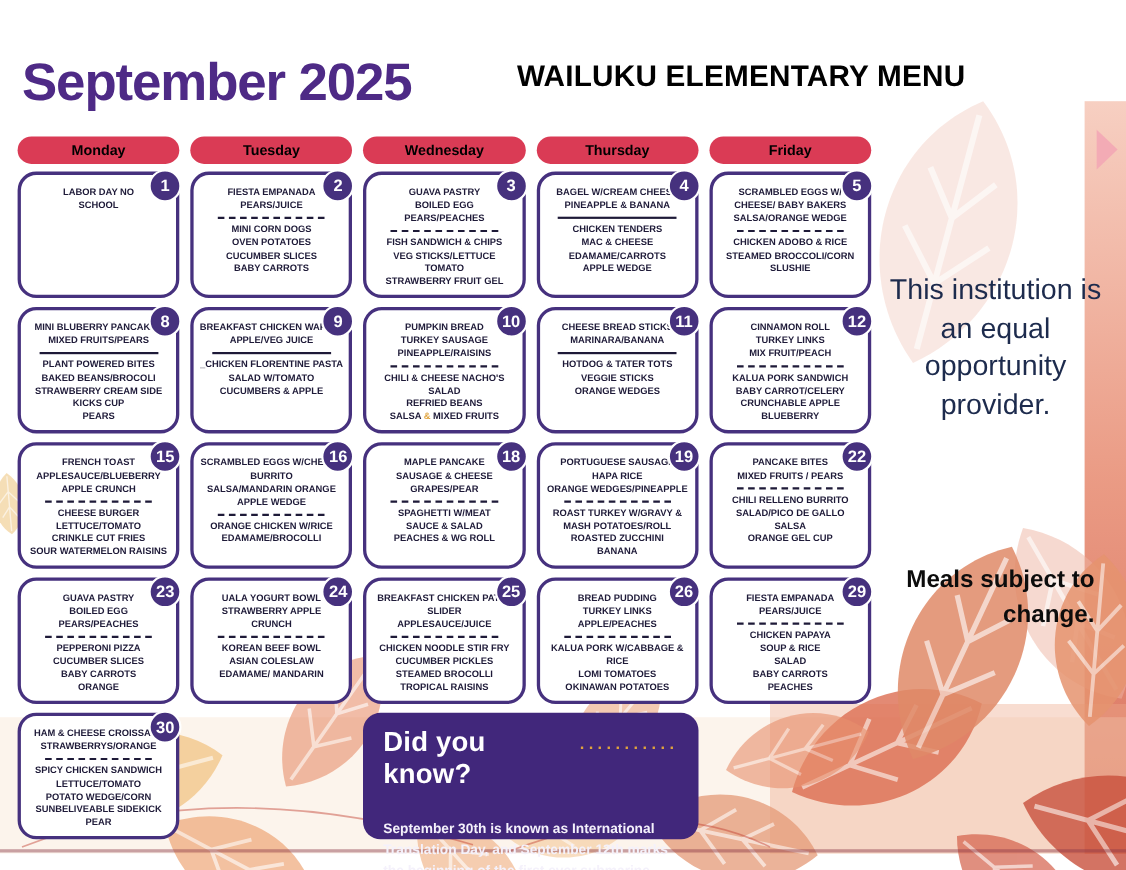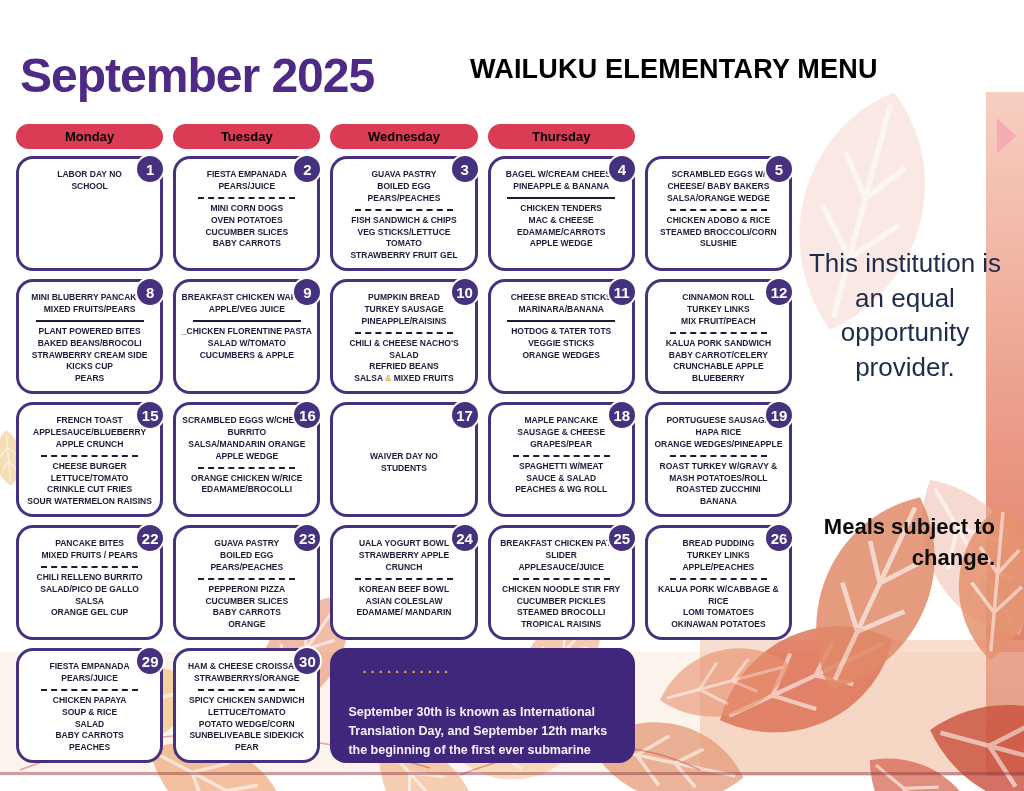--- a/index.html
+++ b/index.html
@@ -132,25 +132,27 @@
 </svg>
 
 <h1 id="month-title" class="layer">September 2025</h1>
 <h2 id="school-title" class="layer">WAILUKU ELEMENTARY MENU</h2>
 
 <div id="pills-grid" class="layer">
     <div class="pill">Monday</div>
     <div class="pill">Tuesday</div>
     <div class="pill">Wednesday</div>
     <div class="pill">Thursday</div>
+    <div class="pill">Friday</div>
   </div>
 
 <div id="cards-grid" class="layer">
   <div class="dyk">
     <div class="dyk-head">
+      <span class="dyk-title">Did you know?</span>
       <span class="dyk-dots">...........</span>
     </div>
     <p class="dyk-body">September 30th is known as International Translation Day, and September 12th marks the beginning of the first ever submarine test.</p>
   </div>
 <div class="cell">
       <div class="badge">1</div>
       <div class="cell-body">
         <div class="menu-line">LABOR DAY NO</div>
         <div class="menu-line">SCHOOL</div>
       </div>
@@ -283,27 +285,20 @@
       <div class="cell-body">
         <div class="menu-line">SCRAMBLED EGGS  W/CHEESE</div>
         <div class="menu-line">BURRITO</div>
         <div class="menu-line">SALSA/MANDARIN ORANGE</div>
         <div class="menu-line">APPLE WEDGE</div>
         <div class="div-dashed"></div>
         <div class="menu-line">ORANGE CHICKEN W/RICE</div>
         <div class="menu-line">EDAMAME/BROCOLLI</div>
       </div>
     </div>
-    <div class="cell center">
-      <div class="badge">17</div>
-      <div class="cell-body">
-        <div class="menu-line">WAIVER DAY NO</div>
-        <div class="menu-line">STUDENTS</div>
-      </div>
-    </div>
     <div class="cell">
       <div class="badge">18</div>
       <div class="cell-body">
         <div class="menu-line">MAPLE PANCAKE</div>
         <div class="menu-line">SAUSAGE &amp; CHEESE</div>
         <div class="menu-line">GRAPES/PEAR</div>
         <div class="div-dashed"></div>
         <div class="menu-line">SPAGHETTI W/MEAT</div>
         <div class="menu-line">SAUCE &amp; SALAD</div>
         <div class="menu-line">PEACHES &amp; WG ROLL</div>

